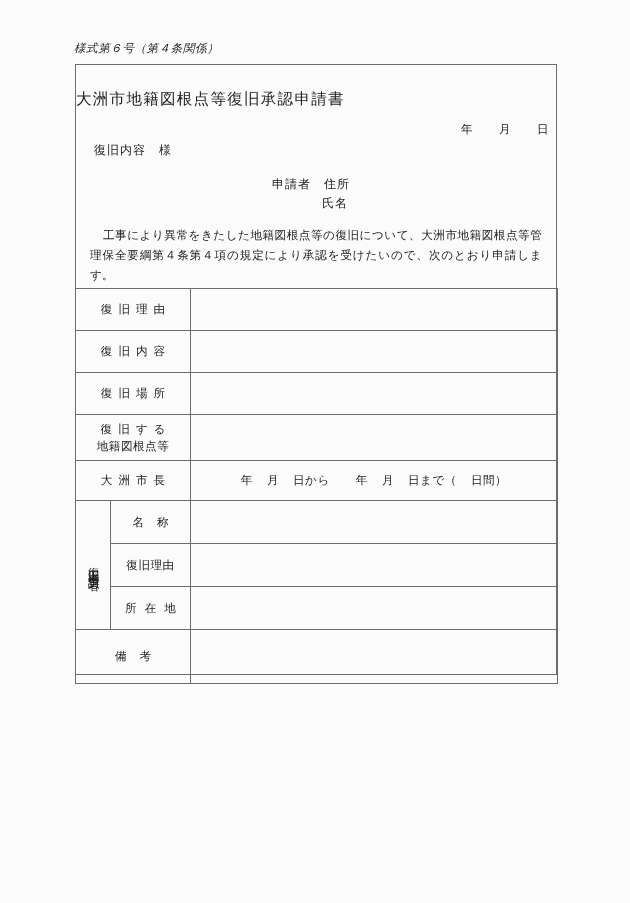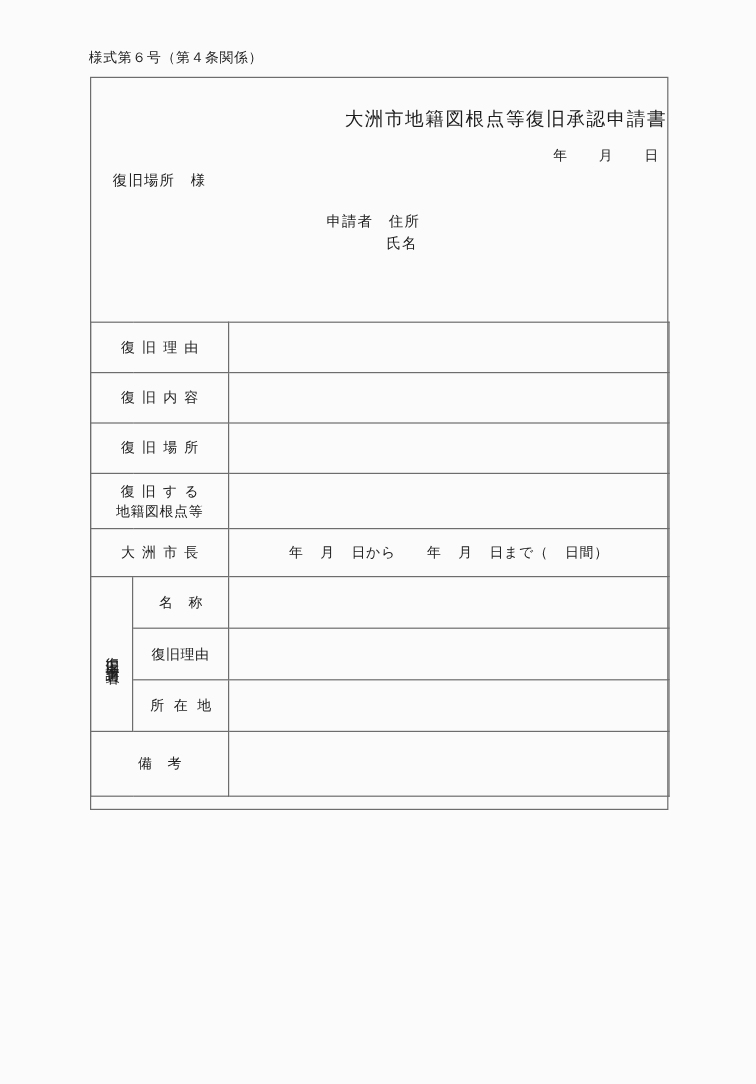--- a/index.html
+++ b/index.html
@@ -23,41 +23,42 @@
   }
 
   
   .form-number {
     position: absolute;
     left: 74px;
     top: 41px;
     font-size: 11.5px;
     letter-spacing: 0.6px;
     white-space: nowrap;
+    font-style: italic;
   }
 
   
   .frame {
     position: absolute;
     left: 75px;
     top: 64px;
     width: 482px;
     height: 611px;
     border: 1px solid #6d6d6d;
     box-sizing: border-box;
     background: #fbfbfb;
   }
 
   
   .doc-title {
     position: absolute;
     left: 0;
     right: 0;
     top: 24px;
-    text-align: right;
+    text-align: left;
     font-size: 15.5px;
     letter-spacing: 1.3px;
     white-space: nowrap;
   }
 
   
   .date-line {
     position: absolute;
     right: 7px;
     top: 57px;
@@ -99,21 +100,21 @@
     letter-spacing: 0.25px;
     text-align: justify;
   }
   .body-text .indent { padding-left: 13px; }
 
   
   .form-table {
     position: absolute;
     left: -1px;
     right: -1px;
-    top: 203px;
+    top: 223px;
     border-collapse: collapse;
     width: 482px;
     table-layout: fixed;
   }
   .form-table td {
     border: 1px solid #6d6d6d;
     font-size: 11.6px;
     padding: 0;
     vertical-align: middle;
   }
@@ -169,27 +170,30 @@
   <div class="form-number">様式第６号（第４条関係）</div>
 
   <div class="frame">
 
     <div class="doc-title">大洲市地籍図根点等復旧承認申請書</div>
 
     <div class="date-line">
       <span>年</span><span class="sp"></span><span>月</span><span class="sp"></span><span>日</span>
     </div>
 
-    <div class="addressee">復旧場所　様</div>
+    <div class="addressee">復旧内容　様</div>
 
     <div class="applicant">
       <div>申請者　住所</div>
       <div class="row2">氏名</div>
     </div>
 
+    <div class="body-text">
+      <span class="indent">工事により異常をきたした地籍図根点等の復旧について、大洲市地籍図根点等管理保全要綱第４条第４項の規定により承認を受けたいので、次のとおり申請します。</span>
+    </div>
 
     <table class="form-table">
       <colgroup>
         <col style="width:35px">
         <col style="width:80px">
         <col style="width:367px">
       </colgroup>
       <tbody>
 
         <tr>

